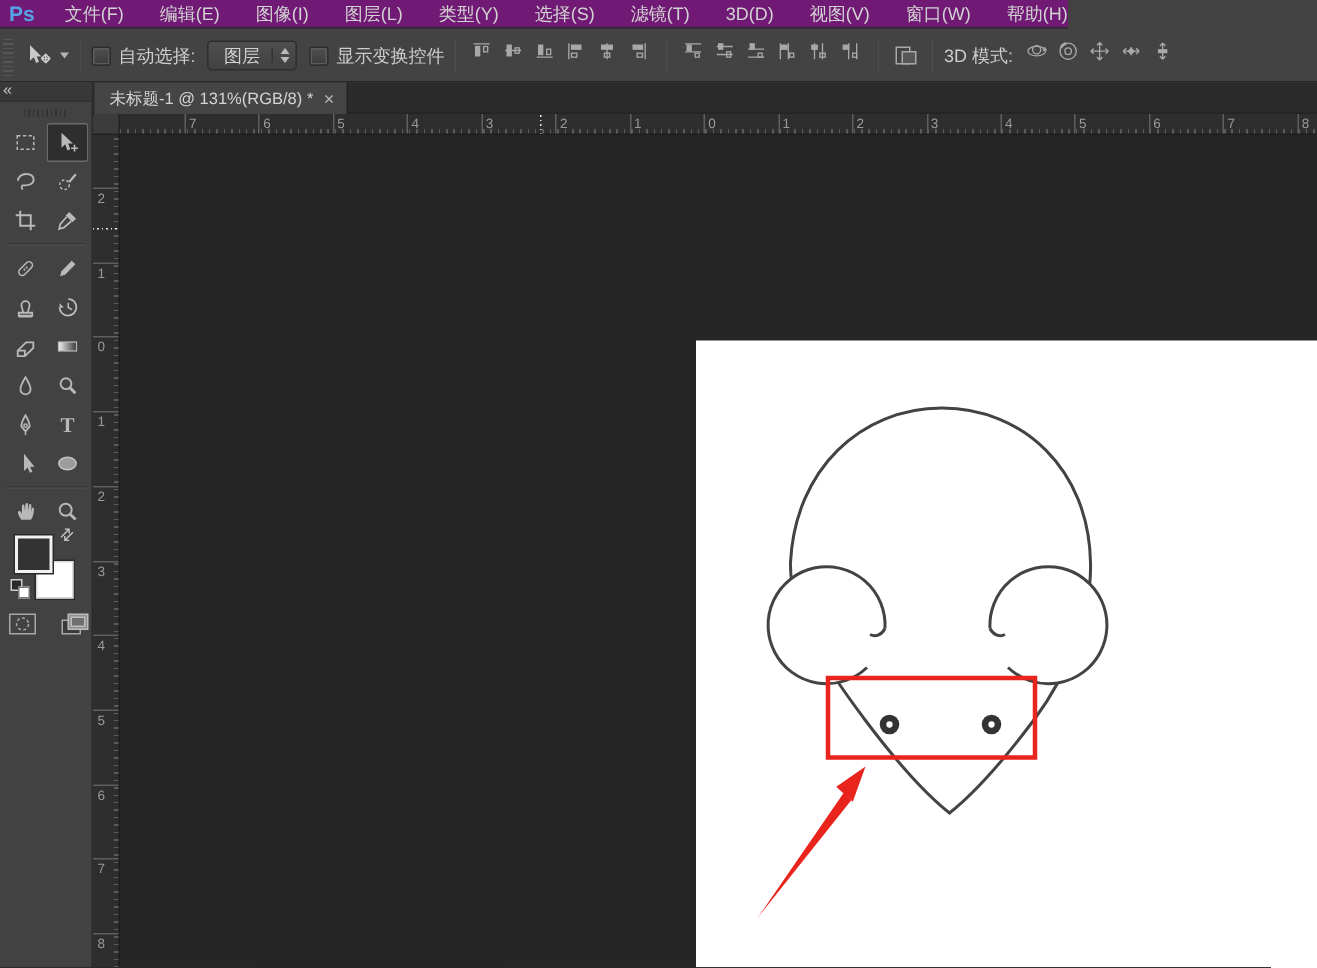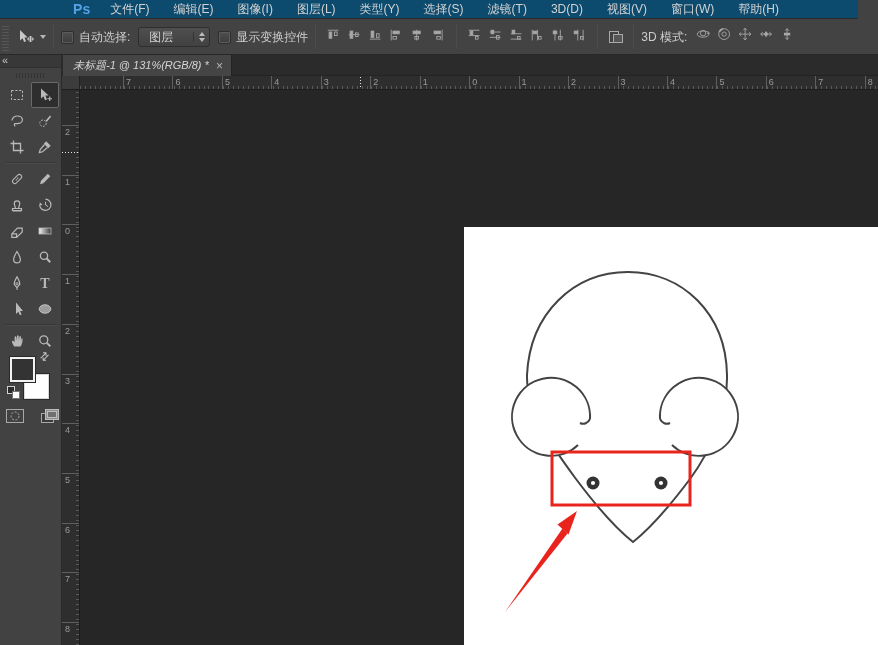--- a/index.html
+++ b/index.html
@@ -1,38 +1,38 @@
 <!DOCTYPE html>
 <html><head>
 <meta charset="utf-8">
 <style>
   * { margin:0; padding:0; box-sizing:border-box; }
   html,body { background:#1e1e1e; }
   body { font-family:"Liberation Sans", sans-serif; }
   #app { position:relative; width:878px; height:645px; background:#424242; overflow:hidden; }
 
   
-  #menubar { position:absolute; left:0; top:0; width:858px; height:19px; background:#0c4a6e;
-             border-bottom:1px solid #2b2b2b; display:flex; align-items:center;justify-content:center; }
+  #menubar { position:absolute; left:0; top:0; width:712px; height:19px; background:#701a75;
+             border-bottom:1px solid #2b2b2b; display:flex; align-items:center; }
   #ps-logo { color:#55a3e4; font-weight:bold; font-size:14px; padding:0 8px 0 6px; letter-spacing:0; }
   .menu-item { color:#d2d2d2; font-size:12px; padding:0 12px; line-height:19px; white-space:nowrap; }
 
   
   #optionsbar { position:absolute; left:0; top:20px; width:878px; height:35px; background:#434343;
                 border-bottom:1px solid #282828; display:flex; align-items:center; overflow:hidden; }
   #options-grip { width:7px; height:27px; margin:0 6px 0 2px;
      background:repeating-linear-gradient(0deg,#565656 0 1px,transparent 1px 3px); }
   .opt-sep { width:1px; height:24px; background:#363636; border-right:1px solid #4d4d4d; margin:0 7px; flex:none; }
   .opt-icon { flex:none; display:inline-flex; align-items:center; justify-content:center; }
   .opt-label { color:#cccccc; font-size:12px; white-space:nowrap; flex:none; }
   .checkbox { width:13px; height:13px; flex:none; background:linear-gradient(#4e4e4e,#3d3d3d);
               border:1px solid #2e2e2e; box-shadow:inset 0 0 0 1px #5c5c5c; border-radius:2px; margin-right:5px; }
   #layer-dropdown { display:flex; align-items:center; height:20px; margin:0 8px; padding:0 4px 0 10px;
      background:linear-gradient(#4f4f4f,#414141); border:1px solid #2e2e2e; border-radius:3px; flex:none; }
-  #layer-dropdown .dd-text { color:#d0d0d0; font-size:12px; margin-right:20px; }
+  #layer-dropdown .dd-text { color:#d0d0d0; font-size:12px; margin-right:8px; }
   .spinner { display:flex; flex-direction:column; gap:2px; padding-left:5px; border-left:1px solid #333; }
   .tri-up { width:0; height:0; border-left:3.5px solid transparent; border-right:3.5px solid transparent; border-bottom:4px solid #bbb; }
   .tri-down { width:0; height:0; border-left:3.5px solid transparent; border-right:3.5px solid transparent; border-top:4px solid #bbb; }
   .caret-down { width:0; height:0; border-left:3.5px solid transparent; border-right:3.5px solid transparent; border-top:4px solid #b5b5b5; margin-left:5px; }
   .iconbtn { width:19px; height:19px; display:inline-flex; align-items:center; justify-content:center; flex:none; margin:0 1px; }
 
   
   #main { position:absolute; left:0; top:55px; width:878px; height:590px; }
 
   
@@ -57,21 +57,21 @@
   #default-swatches .dbg { position:absolute; left:5px; top:5px; width:8px; height:8px; background:#fff; border:1px solid #777; }
 
   #panel-bottom { position:absolute; left:0; top:352px; width:62px; }
   .pb-btn { display:inline-flex; align-items:center; justify-content:center; }
 
   
   #docarea { position:absolute; left:62px; top:0; width:816px; height:590px; }
   #tabbar { position:absolute; left:0; top:0; width:816px; height:21px; background:#2b2b2b; border-bottom:1px solid #232323; }
   #doc-tab { position:absolute; left:1px; top:0; height:21px; background:#454545; border-right:1px solid #232323;
              display:flex; align-items:center; padding:0 8px 0 10px; }
-  #doc-tab .tab-title { color:#d4d4d4; font-size:11px; white-space:nowrap;font-style:italic; }
+  #doc-tab .tab-title { color:#d4d4d4; font-size:11px; white-space:nowrap; }
   #doc-tab .tab-close { color:#b5b5b5; font-size:12px; margin-left:7px; }
 
   
   #hruler { position:absolute; left:0; top:21px; width:816px; height:14px; background:#2e2e2e; border-bottom:1px solid #1d1d1d; overflow:hidden; }
   #ruler-corner { position:absolute; left:0; top:0; width:18px; height:14px; background:#3c3c3c; border-right:1px solid #222; }
   #hruler .ticks { position:absolute; left:18px; top:10px; right:0; height:4px;
      background:repeating-linear-gradient(90deg,#5a5a5a 0 1px,transparent 1px 4.94px); }
   .h-num { position:absolute; top:1px; font-size:9px; color:#9a9a9a; }
   .h-majortick { position:absolute; top:0; width:1px; height:14px; background:#5f5f5f; }
   #h-guide { position:absolute; top:0; height:14px; width:1px;

